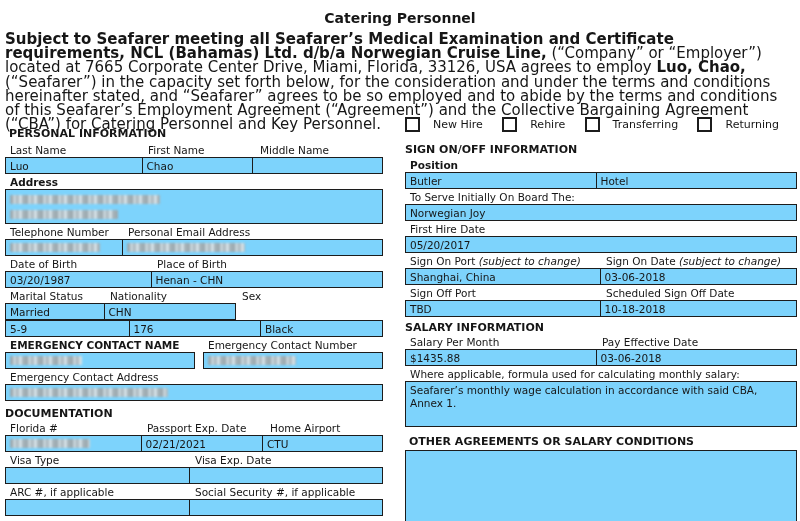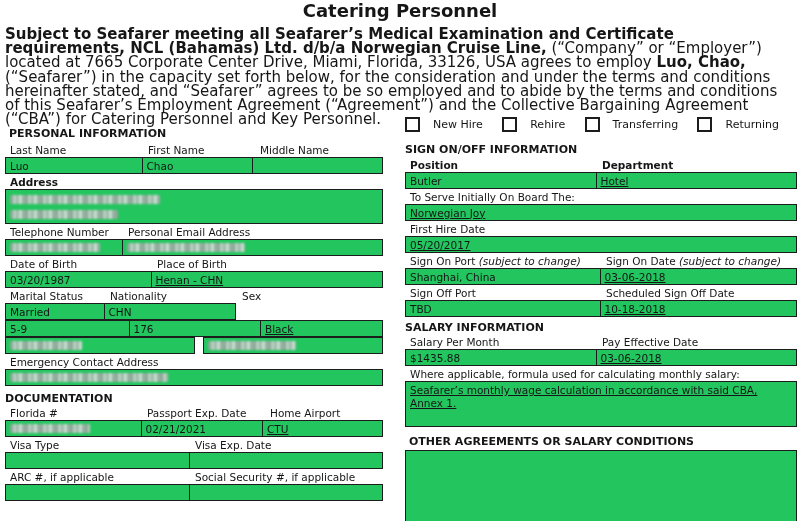--- a/index.html
+++ b/index.html
@@ -1,35 +1,35 @@
 <!DOCTYPE html>
 <html><head>
 <meta charset="utf-8">
 <style>
   html,body{margin:0;padding:0;background:#ffffff;}
   .page{position:relative;width:800px;height:521px;background:#fff;overflow:hidden;
         font-family:"DejaVu Sans","Liberation Sans",sans-serif;color:#161616;}
-  .title{text-align:center;font-weight:bold;font-size:18px;padding-top:0;letter-spacing:0;}
+  .title{text-align:center;font-weight:bold;font-size:14px;padding-top:10px;letter-spacing:0;}
   .intro{margin:6px 5px 0 5px;font-size:15px;line-height:14.2px;}
   .intro b{font-weight:bold;}
   .col{position:absolute;}
   .col-left{left:5px;top:125px;width:378px;}
   .col-right{left:405px;top:106px;width:392px;margin-top:8px;}
   .sec{font-weight:bold;font-size:11px;padding:2px 0 2px 4px;}
   .lbl-row{display:flex;font-size:10.5px;line-height:12px;padding:2px 0 1px;}
   .lbl{padding-left:5px;box-sizing:border-box;flex:0 0 auto;white-space:nowrap;overflow:hidden;}
   .lbl.grow{flex:1 1 auto;}
   .lbl.b{font-weight:bold;}
   .lbl i{}
   .box-row{display:flex;}
   .box{box-sizing:border-box;border:1.5px solid #1c1c1c;height:17px;font-size:10.5px;
-       padding:0 4px;display:flex;align-items:center;flex:0 0 auto;background:#22c55e;
+       padding:0 4px;display:flex;align-items:center;flex:0 0 auto;background:#7dd3fc;
        overflow:hidden;white-space:nowrap;}
   .box + .box{margin-left:-1.5px;}
-  .box.grow{flex:1 1 auto;text-decoration:underline;}
+  .box.grow{flex:1 1 auto;}
   .box.gapL{margin-left:8px;}
   .box.tall{height:35px;flex-direction:column;align-items:flex-start;justify-content:center;gap:6px;}
   .box.formula{height:46px;align-items:flex-start;padding-top:2px;white-space:normal;line-height:13px;}
   .box.big{height:74px;}
   .mt2{margin-top:2px;} .mt4{margin-top:4px;} .mt6{margin-top:6px;} .mt8{margin-top:8px;}
   .redact{display:block;height:9px;border-radius:1px;
           background:repeating-linear-gradient(90deg,#a3a3a3 0 3px,#d2d2d2 3px 6px,#b9b9b9 6px 9px,#e3e3e3 9px 12px,#aeaeae 12px 15px);
           filter:blur(1px);opacity:.85;}
   .cbrow{display:flex;justify-content:space-between;width:374px;padding-top:2px;height:17px;}
   .cb{display:flex;align-items:center;gap:13px;font-size:11px;cursor:default;}
@@ -100,20 +100,24 @@
       <div class="box" style="flex-basis:100px">Married</div>
       <div class="box" style="flex-basis:132px">CHN</div>
     </div>
 
     <div class="box-row">
       <div class="box" style="flex-basis:125px">5-9</div>
       <div class="box" style="flex-basis:133px">176</div>
       <div class="box grow">Black</div>
     </div>
 
+    <div class="lbl-row">
+      <span class="lbl b" style="flex-basis:198px">EMERGENCY CONTACT NAME</span>
+      <span class="lbl grow">Emergency Contact Number</span>
+    </div>
     <div class="box-row">
       <div class="box" style="flex-basis:190px">
         <span class="redact" style="width:72px"></span>
       </div>
       <div class="box grow gapL">
         <span class="redact" style="width:88px"></span>
       </div>
     </div>
 
     <div class="lbl-row">
@@ -178,21 +182,20 @@
       <span class="cb">
         <span class="cbbox"></span>
         <span>Returning</span>
       </span>
     </div>
 
     <div class="sec mt8" style="padding-left:0">SIGN ON/OFF INFORMATION</div>
 
     <div class="lbl-row" style="padding-top:1px">
       <span class="lbl b" style="flex-basis:192px">Position</span>
-      <span class="lbl b grow">Department</span>
     </div>
     <div class="box-row">
       <div class="box" style="flex-basis:192px">Butler</div>
       <div class="box grow">Hotel</div>
     </div>
 
     <div class="lbl-row">
       <span class="lbl">To Serve Initially On Board The:</span>
     </div>
     <div class="box-row">

